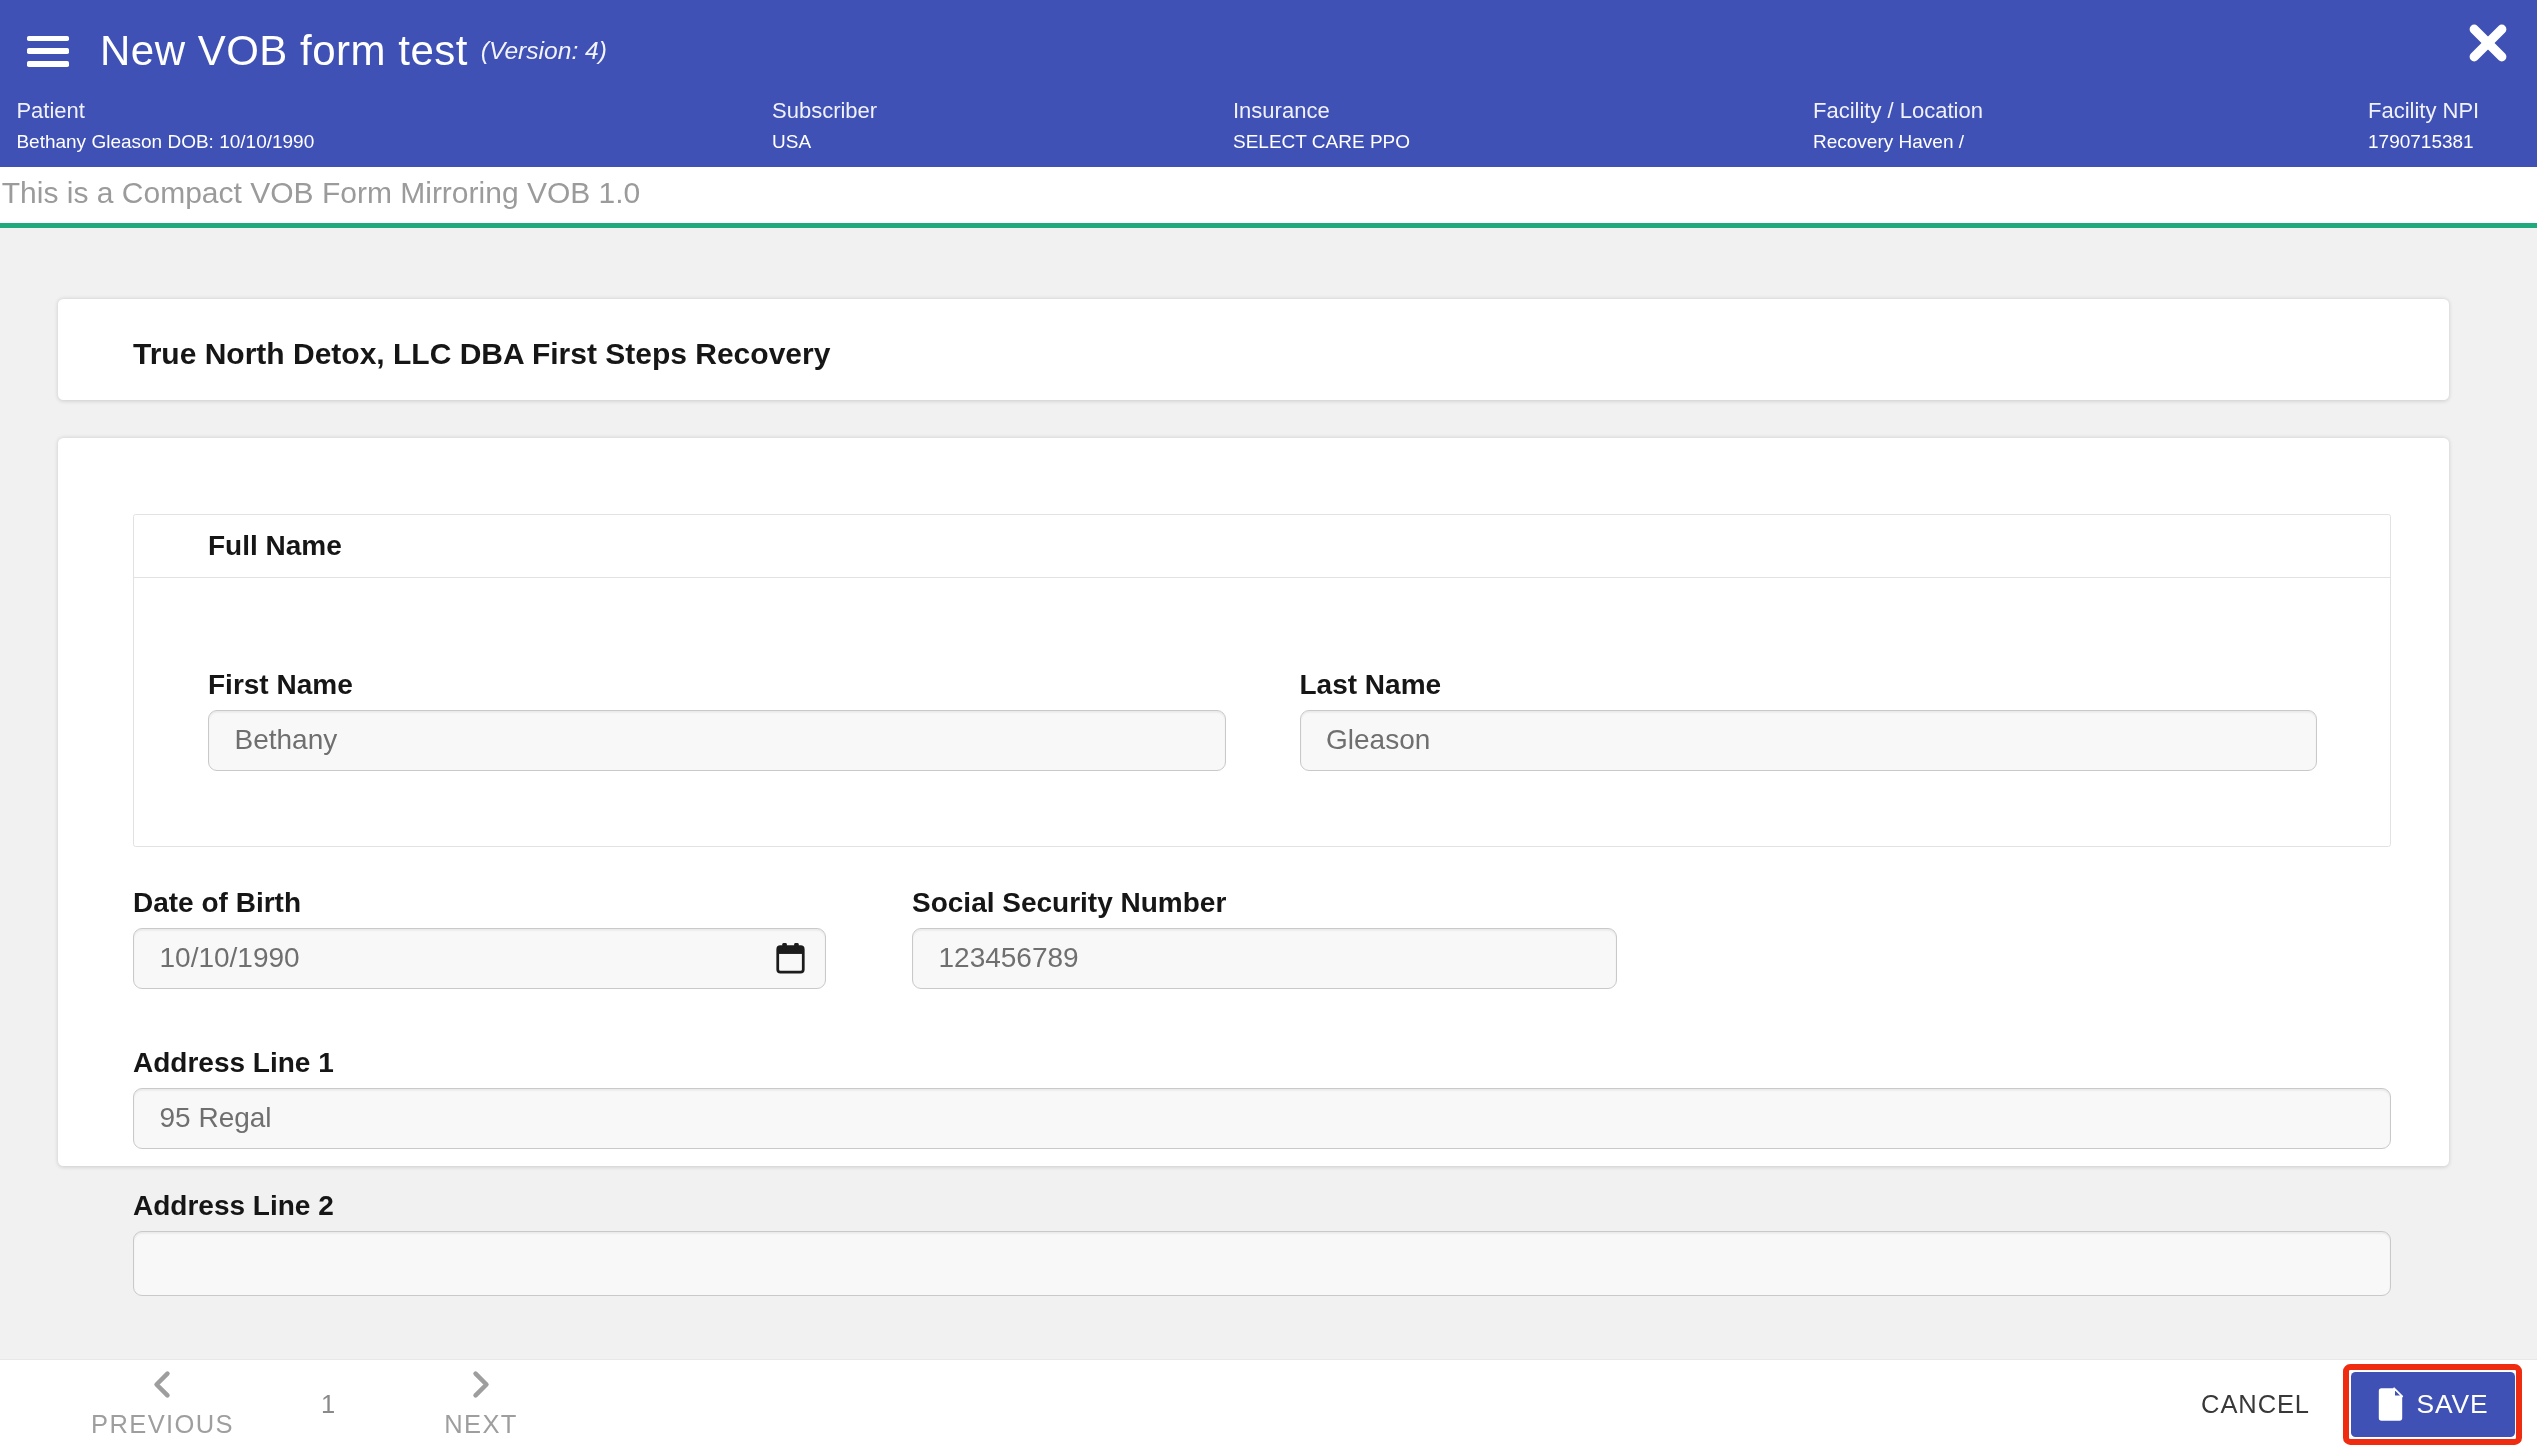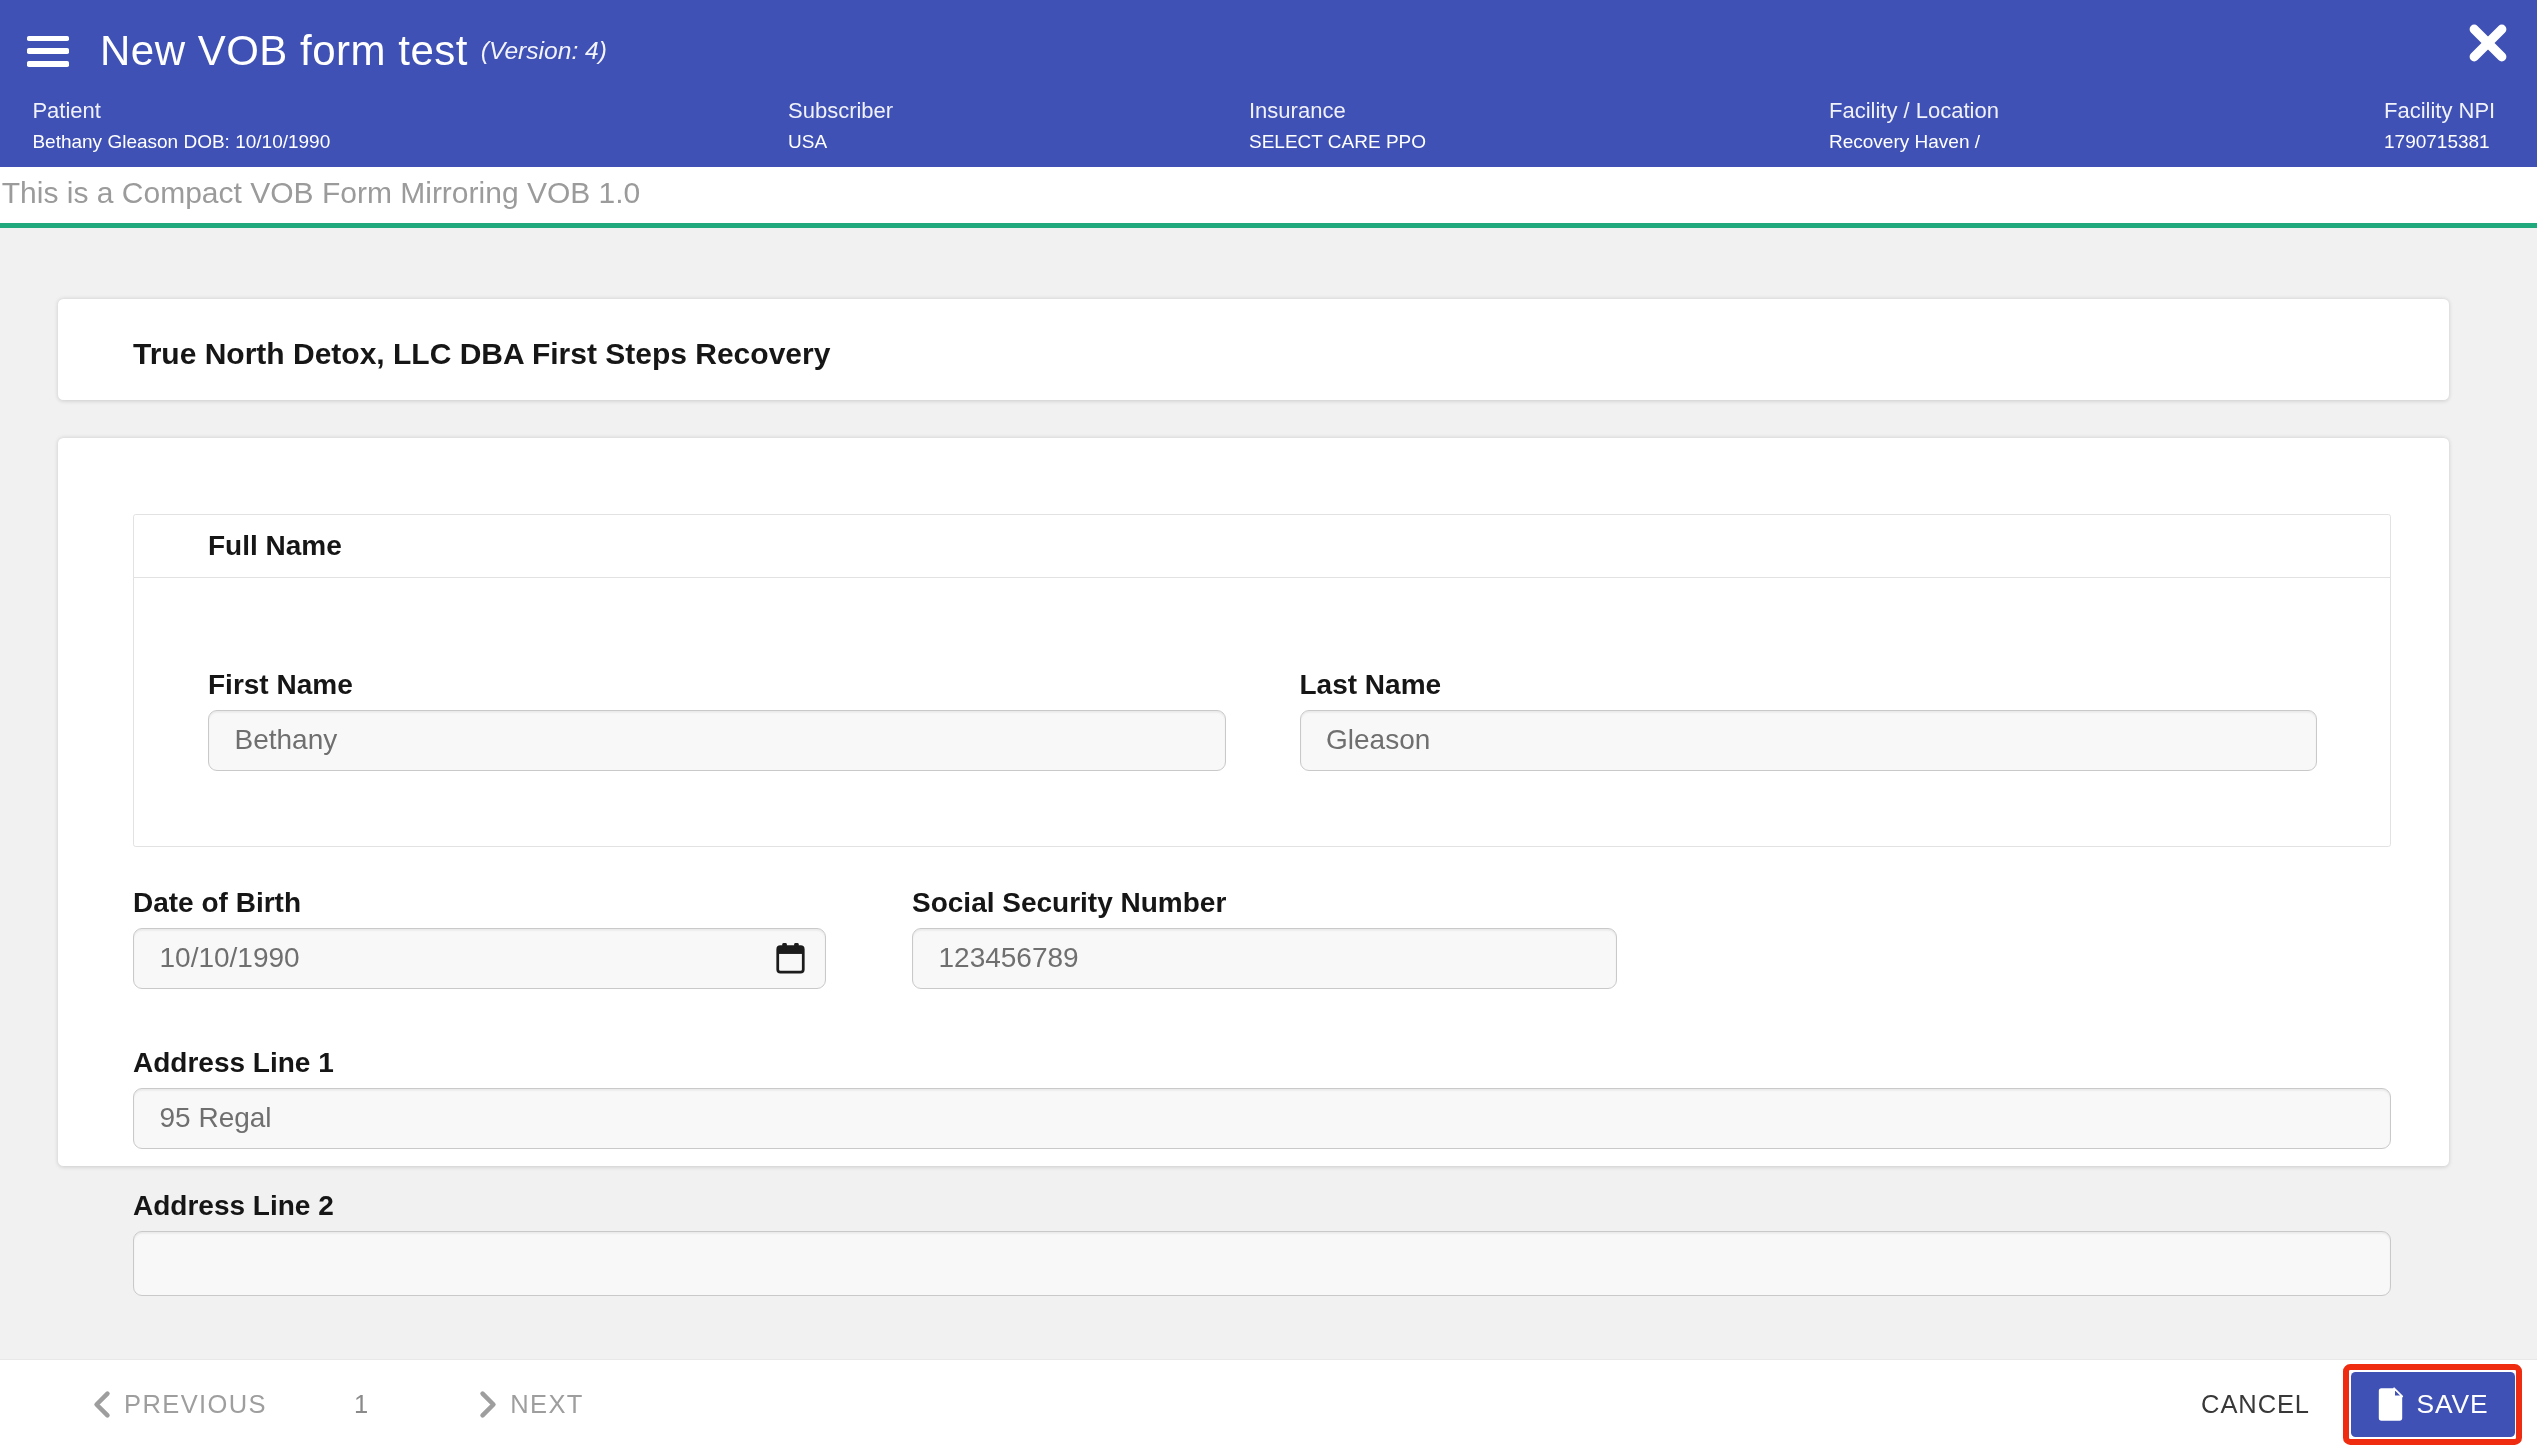--- a/index.html
+++ b/index.html
@@ -7,21 +7,21 @@
               font-family:"Liberation Sans", sans-serif; }
 
   
   .header { background:#3f51b5; height:167px; position:relative; color:#fff; }
   .header-row1 { display:flex; align-items:center; padding:22px 27px 0 27px; height:80px; }
   .hamburger { width:42px; height:31px; display:flex; flex-direction:column; justify-content:space-between; cursor:pointer; }
   .hamburger span { display:block; height:5.5px; background:#fff; border-radius:1.8px; }
   .app-title { font-size:42px; font-weight:400; margin-left:31px; letter-spacing:0.5px; }
   .app-version { font-size:24.6px; font-style:italic; margin-left:12.8px; color:#f2f3fb; }
   .close-btn { margin-left:auto; align-self:flex-start; margin-top:-1.8px; cursor:pointer; width:46px; height:46px; }
-  .header-row2 { position:absolute; top:98px; left:16px; right:0; height:68px; }
+  .header-row2 { position:absolute; top:98px; left:0; right:0; height:68px; }
   .info-col { position:absolute; top:0; }
   .info-label { font-size:22px; color:rgba(255,255,255,0.92); margin-bottom:7.3px; }
   .info-value { font-size:19px; color:#fff; }
 
   
   .subtitle-bar { background:#fff; height:56px; padding:9px 0 0 1.8px; }
   .subtitle { font-size:30px; color:#9b9b9b; }
   .green-rule { height:4.6px; background:#1fa97c; }
 
   
@@ -64,21 +64,21 @@
   .addr-block { margin-top:58px; }
   .addr-block.second { margin-top:41px; }
   .addr-block .text-input { height:61px; }
   .addr2-input { height:65px !important; }
 
   
   .footer { position:absolute; left:0; right:0; bottom:0; height:90px; background:#fff;
             border-top:0.9px solid #e8e8e8; display:flex; align-items:center; padding:0 14.6px 0 91px; }
   .nav-btn { display:flex; align-items:center; gap:11px; font-size:25.5px; letter-spacing:1.4px;
              color:#9e9e9e; cursor:pointer; background:none; border:none;
-             font-family:"Liberation Sans",sans-serif; }
+             font-family:"Liberation Sans",sans-serif;flex-direction:column; }
   .page-num { font-size:25.5px; color:#8a8a8a; margin-left:87px; cursor:pointer; }
   .next-btn { margin-left:109px; }
   .footer-right { margin-left:auto; display:flex; align-items:center; gap:33px; }
   .cancel-btn { font-size:25.5px; letter-spacing:0.9px; color:#383838; cursor:pointer;
                 background:none; border:none; font-family:"Liberation Sans",sans-serif; }
   .save-highlight { border:6.4px solid #ef2b10; border-radius:7.3px; padding:1.8px; }
   .save-btn { background:#3f51b5; color:#fff; border:none; border-radius:4.6px;
               height:65px; padding:0 26px; font-size:26.4px; letter-spacing:0.9px;
               display:flex; align-items:center; gap:12.8px; cursor:pointer;
               font-family:"Liberation Sans",sans-serif; }

